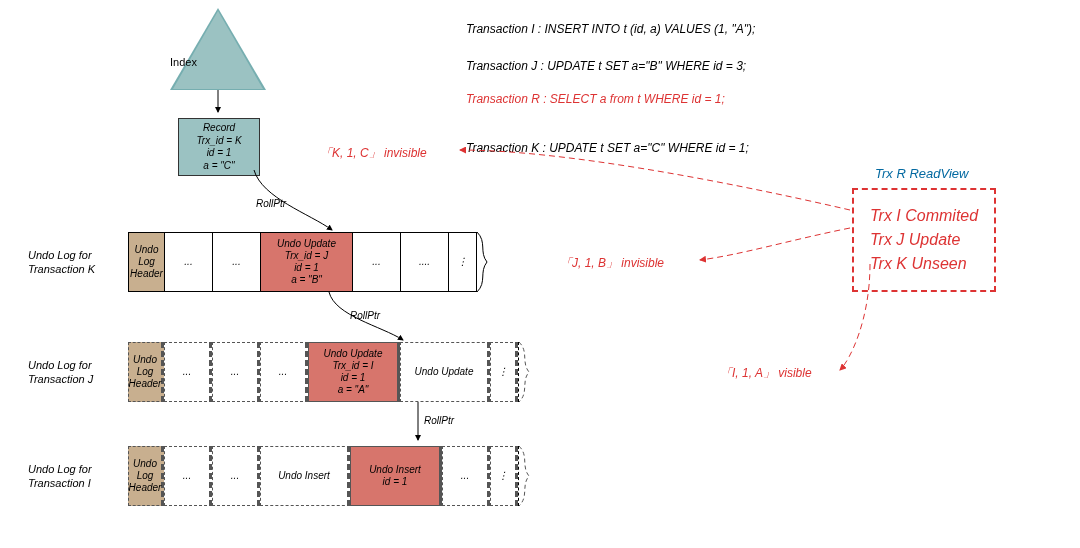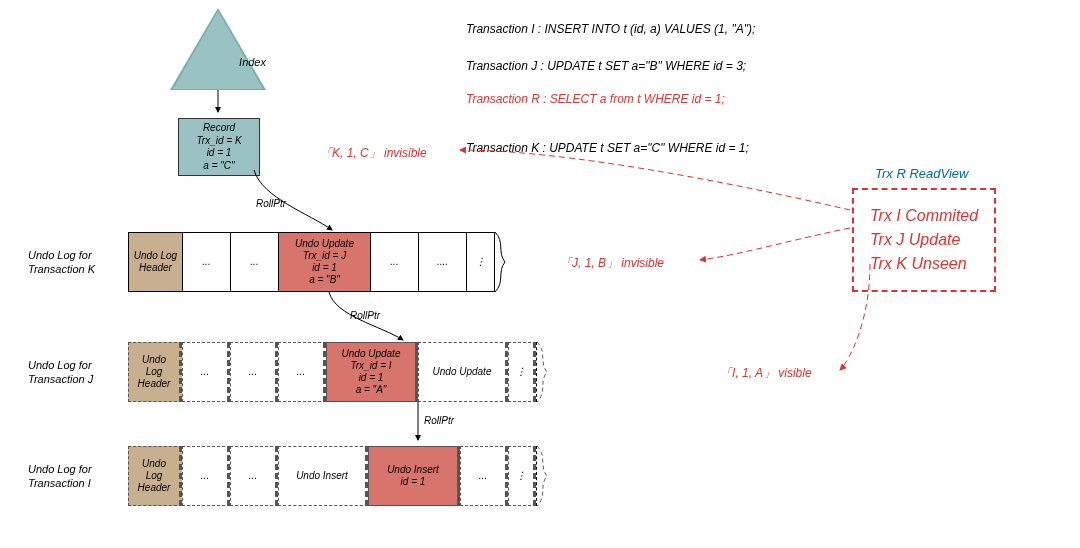--- a/index.html
+++ b/index.html
@@ -26,21 +26,21 @@
     border-bottom: 82px solid #76aeb0;
   }
   .index-tri-inner {
     width: 0; height: 0;
     border-left: 45px solid transparent;
     border-right: 45px solid transparent;
     border-bottom: 78px solid #9bc2c2;
     position: absolute; left: 3px; top: 3px;
   }
   .tri-wrap { position: absolute; }
-  .tri-label { position: absolute; font-style: italic; width: 96px; text-align: right; }
+  .tri-label { position: absolute; width: 96px; text-align: left; }
 
   
   .record-box {
     width: 80px;
     border: 1px solid #333;
     background: #9bc2c2;
     text-align: center;
     font-style: italic;
     padding: 3px 0;
     line-height: 1.25;
@@ -65,21 +65,21 @@
     font-style: italic;
     text-align: center;
     line-height: 1.2;
     padding: 0 4px;
     box-sizing: border-box;
     background: #fff;
     font-size: 10px;
   }
   .undo-row .undo-cell:last-of-type { border-right: 1px solid #000; }
   .undo-row.dashed .undo-cell { border-style: dashed; border-color: #555; }
-  .undo-header { background: #c8af8f; width: 54px; }
+  .undo-header { background: #c8af8f; width: 36px; }
   .undo-dots  { width: 48px; }
   .undo-main  {
     background: #d7756c;
     width: 92px;
     color: #000;
     font-size: 10px;
   }
   .undo-plain { width: 90px; }
   .undo-tail {
     width: 18px;

